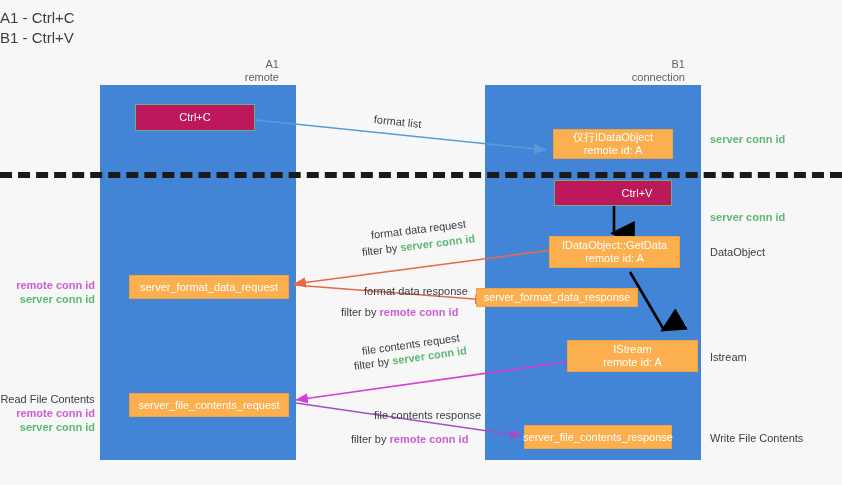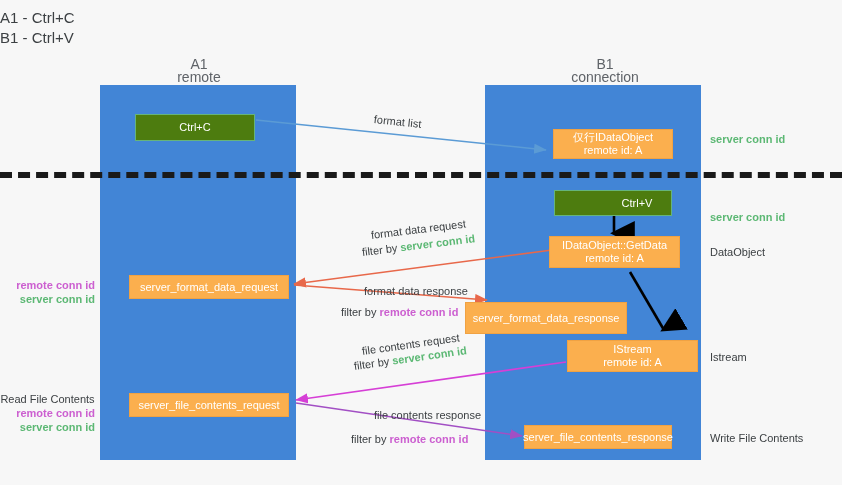--- a/index.html
+++ b/index.html
@@ -12,37 +12,37 @@
   .stage{position:absolute;inset:0;}
 
   
   .title{
     position:absolute;left:0;right:0;top:8px;
     font-size:15px;line-height:20px;color:#3c4043;
   }
 
   
   .col-head{
-    position:absolute;text-align:center;font-size:14px;
+    position:absolute;text-align:right;font-size:11px;
     line-height:13px;color:#5f6368;width:160px;
   }
   .col-head .l2{display:block;}
 
   
   .lane{position:absolute;background:#4285d6;}
 
   
   .box{
     position:absolute;box-sizing:border-box;
     display:flex;flex-direction:column;align-items:center;justify-content:center;
     color:#ffffff;font-size:11px;line-height:13px;text-align:center;
     border:1px solid rgba(0,0,0,0.12);
   }
   .box .l2{display:block;}
-  .green{background:#4d7c0f;border-color:#66b47b;margin-top:10px;}
+  .green{background:#be185d;border-color:#66b47b;}
   .orange{background:#fbaf4e;border-color:#f0a243;}
 
   
   .dashed{
     position:absolute;left:0;right:0;height:0;
     border-top:6px dashed #1a1a1a;
   }
 
   
   .lbl{position:absolute;font-size:11px;line-height:14px;white-space:nowrap;}
@@ -125,21 +125,21 @@
 
   <div class="box orange" style="left:549px;top:236px;width:131px;height:32px;">
     <span>IDataObject::GetData</span>
     <span class="l2">remote id: A</span>
   </div>
 
   <div class="box orange" style="left:129px;top:275px;width:160px;height:24px;">
     <span>server_format_data_request</span>
   </div>
 
-  <div class="box orange" style="left:465px;top:288px;width:162px;height:32px;margin-top:14px;">
+  <div class="box orange" style="left:476px;top:288px;width:162px;height:19px;">
     <span>server_format_data_response</span>
   </div>
 
   <div class="box orange" style="left:567px;top:340px;width:131px;height:32px;">
     <span>IStream</span>
     <span class="l2">remote id: A</span>
   </div>
 
   <div class="box orange" style="left:129px;top:393px;width:160px;height:24px;">
     <span>server_file_contents_request</span>

